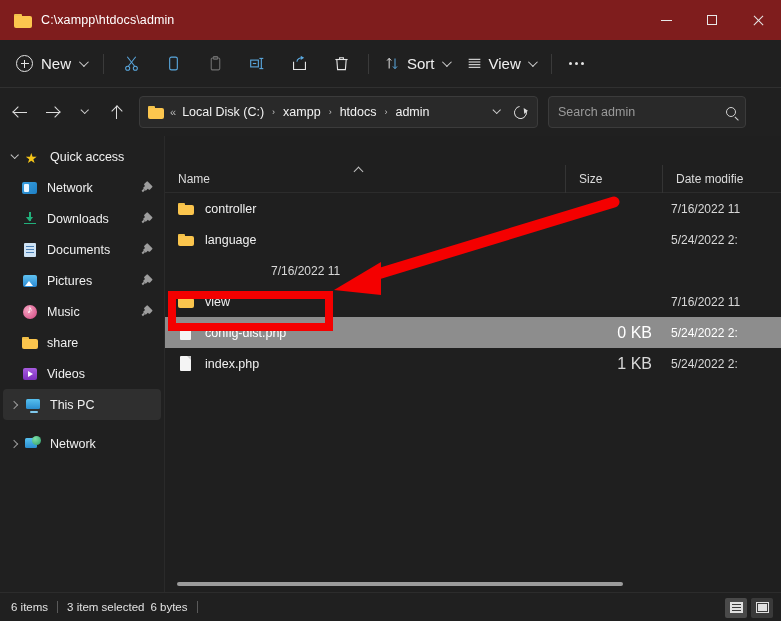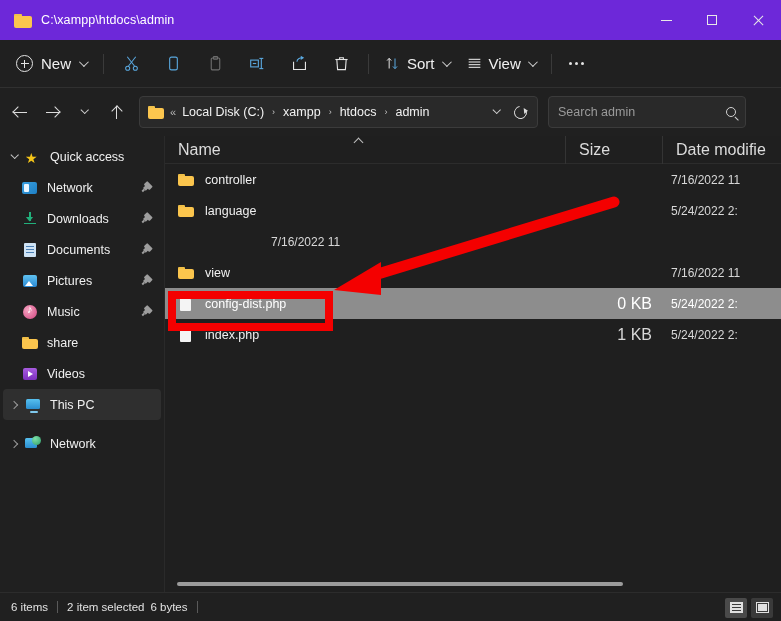--- a/index.html
+++ b/index.html
@@ -8,21 +8,21 @@
     background:#1f1f1f;
     font-family:"Liberation Sans", sans-serif;
     color:#ffffff;
     -webkit-font-smoothing:antialiased;
   }
   #app { position:relative; width:781px; height:621px; background:#202020; }
 
   
   .titlebar {
     height:40px; display:flex; align-items:center;
-    background:#6d28d9; position:relative;
+    background:#7f1d1d; position:relative;
   }
   .title-folder-icon {
     width:18px; height:15px; margin-left:14px; margin-right:9px;
     position:relative; flex:0 0 auto;
   }
   .title-folder-icon::before {
     content:""; position:absolute; left:0; top:1px; width:8px; height:3px;
     background:#f0c24b; border-radius:1px 1px 0 0;
   }
   .title-folder-icon::after {
@@ -208,21 +208,21 @@
   .ic-pc::after { content:""; position:absolute; left:4px; top:12px; width:8px; height:2px; background:#7fc8ec; border-radius:1px; }
   .ic-net { position:absolute; left:0; top:2px; width:12px; height:10px;
     background:linear-gradient(180deg,#57c0ef,#2a8ed0); border-radius:1.5px; }
   .ic-net::after { content:""; position:absolute; left:7px; top:-2px; width:9px; height:9px; border-radius:50%;
     background:radial-gradient(circle at 35% 30%,#7ee0a8,#2f9e6a); }
 
   
   .filepane { flex:1; display:flex; flex-direction:column; background:#1f1f1f; position:relative; overflow:hidden; }
   .colhead {
     height:28px; display:flex; align-items:center; border-bottom:1px solid #2c2c2c;
-    color:#dcdcdc; font-size:16px; flex:0 0 28px; position:relative;
+    color:#dcdcdc; font-size:12px; flex:0 0 28px; position:relative;margin-top:29px;
   }
   .ch { display:flex; align-items:center; height:28px; padding-left:13px; position:relative; cursor:default; }
   .ch-name { width:400px; flex:0 0 400px; }
   .ch-size { width:97px; flex:0 0 97px; border-left:1px solid #343434; justify-content:flex-start; }
   .ch-date { flex:1; border-left:1px solid #343434; }
   .sort-caret {
     position:absolute; left:50%; top:3px; width:7px; height:7px; margin-left:-10px;
     border-left:1.2px solid #c0c0c0; border-top:1.2px solid #c0c0c0; transform:rotate(45deg);
   }
   .rows { flex:1; overflow:hidden; position:relative; }
@@ -612,21 +612,21 @@
       <div class="hscroll">
         <div class="hscroll-track"></div>
         <div class="hscroll-thumb"></div>
       </div>
     </div>
   </div>
 
   <div class="statusbar">
     <span>6 items</span>
     <span class="st-sep"></span>
-    <span>2 item selected</span>
+    <span>3 item selected</span>
     <span style="width:6px"></span>
     <span>6 bytes</span>
     <span class="st-tail"></span>
     <div class="view-toggles">
       <div class="vt active">
           <span class="vt-details"></span>
         </div>
       <div class="vt">
           <span class="vt-tiles"></span>
         </div>

